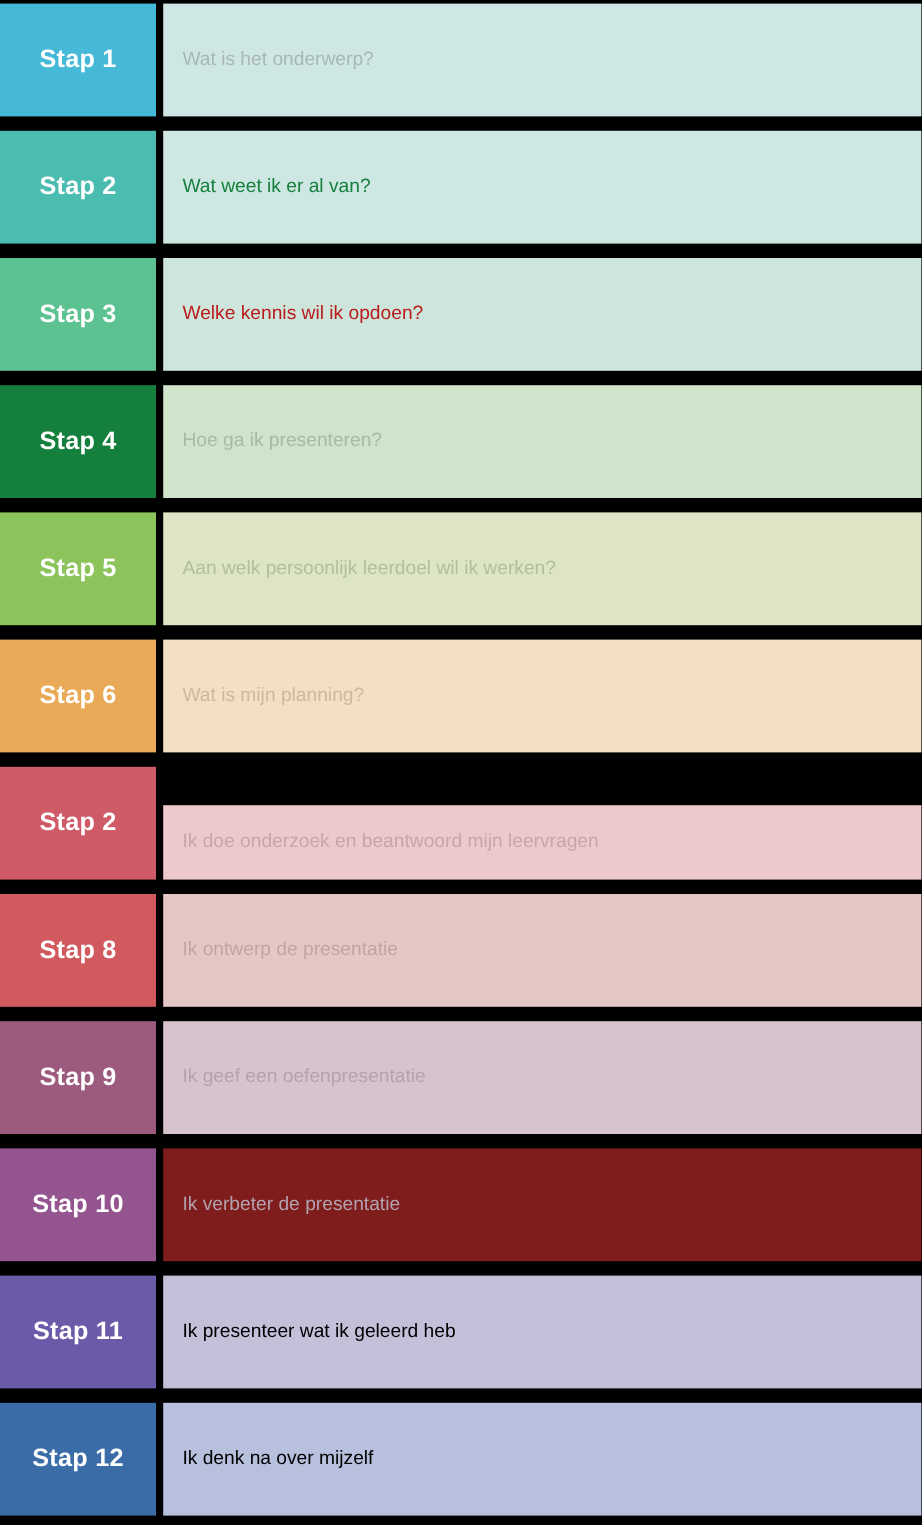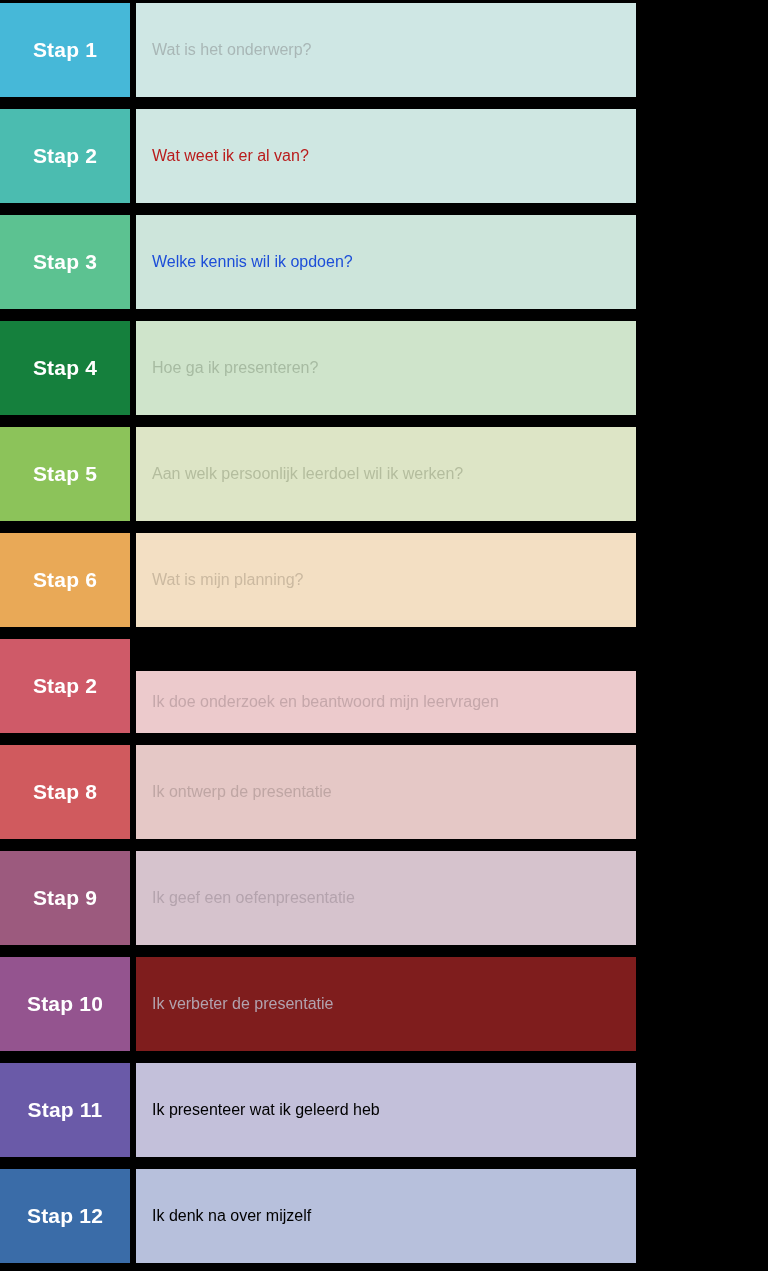--- a/index.html
+++ b/index.html
@@ -7,21 +7,21 @@
     padding: 0;
     background: #000000;
   }
   body {
     width: 768px;
     height: 1271px;
     font-family: "Liberation Sans", sans-serif;
     overflow: hidden;
   }
   .board {
-    width: 636px;
+    width: 768px;
     height: 1271px;
     background: #000000;
     display: flex;
     flex-direction: column;
     box-sizing: border-box;
     padding-top: 3px;
   }
   .step-row {
     display: flex;
     flex-direction: row;
@@ -57,26 +57,26 @@
 
 <div class="board">
 
   <div class="step-row">
     <div class="step-label" style="background: rgb(70, 184, 216);">Stap 1</div>
     <div class="step-text" style="background: rgb(207, 231, 228); color: rgb(169, 183, 182);">Wat is het onderwerp?</div>
   </div>
 
   <div class="step-row">
     <div class="step-label" style="background: rgb(75, 188, 176);">Stap 2</div>
-    <div class="step-text" style="background: rgb(207, 231, 226); color: #b91c1c;">Wat weet ik er al van?</div>
+    <div class="step-text" style="background: rgb(207, 231, 226); color: #15803d;">Wat weet ik er al van?</div>
   </div>
 
   <div class="step-row">
     <div class="step-label" style="background: rgb(92, 194, 145);">Stap 3</div>
-    <div class="step-text" style="background: rgb(205, 229, 219); color: #1d4ed8;">Welke kennis wil ik opdoen?</div>
+    <div class="step-text" style="background: rgb(205, 229, 219); color: #b91c1c;">Welke kennis wil ik opdoen?</div>
   </div>
 
   <div class="step-row">
     <div class="step-label" style="background: #15803d;">Stap 4</div>
     <div class="step-text" style="background: rgb(207, 228, 203); color: rgb(167, 187, 162);">Hoe ga ik presenteren?</div>
   </div>
 
   <div class="step-row">
     <div class="step-label" style="background: rgb(140, 195, 90);">Stap 5</div>
     <div class="step-text" style="background: rgb(221, 229, 198); color: rgb(180, 189, 158);">Aan welk persoonlijk leerdoel wil ik werken?</div>

